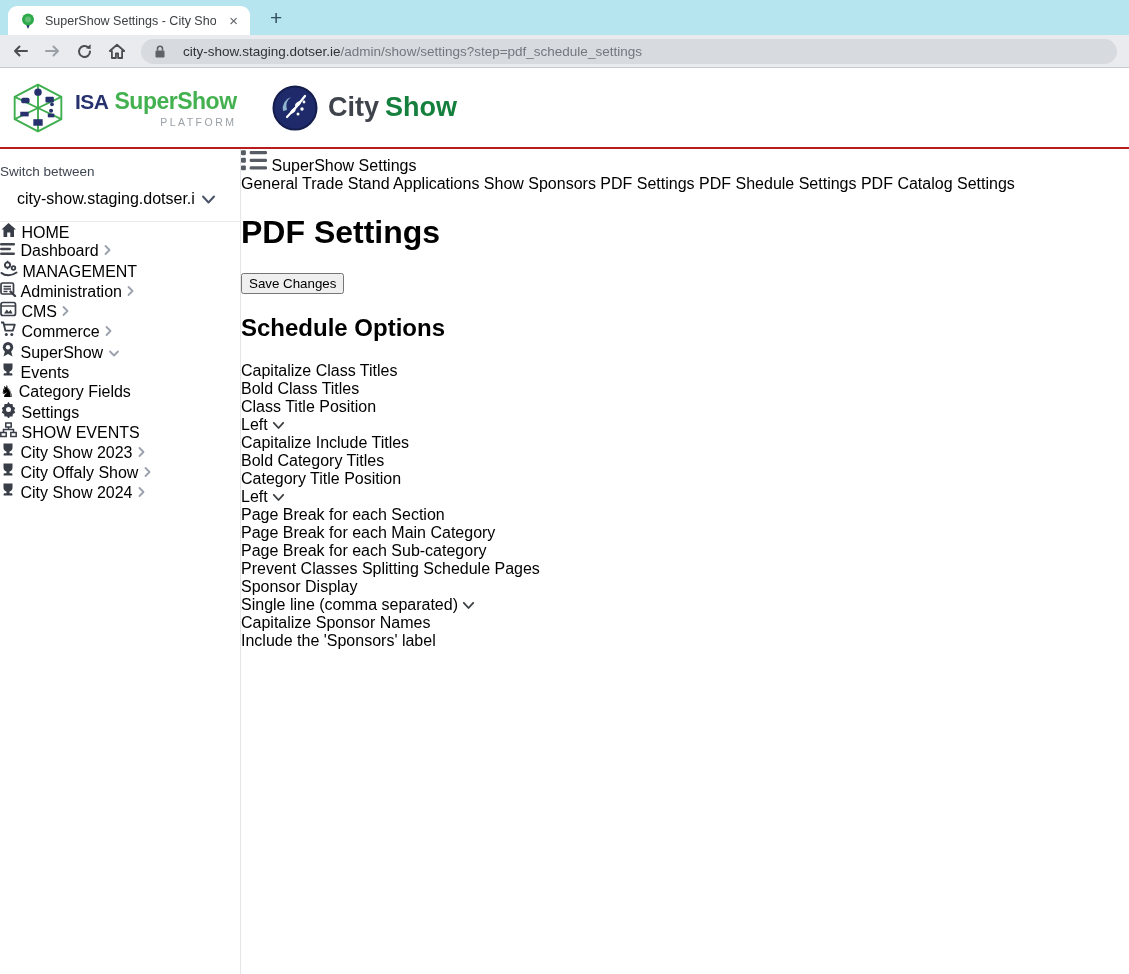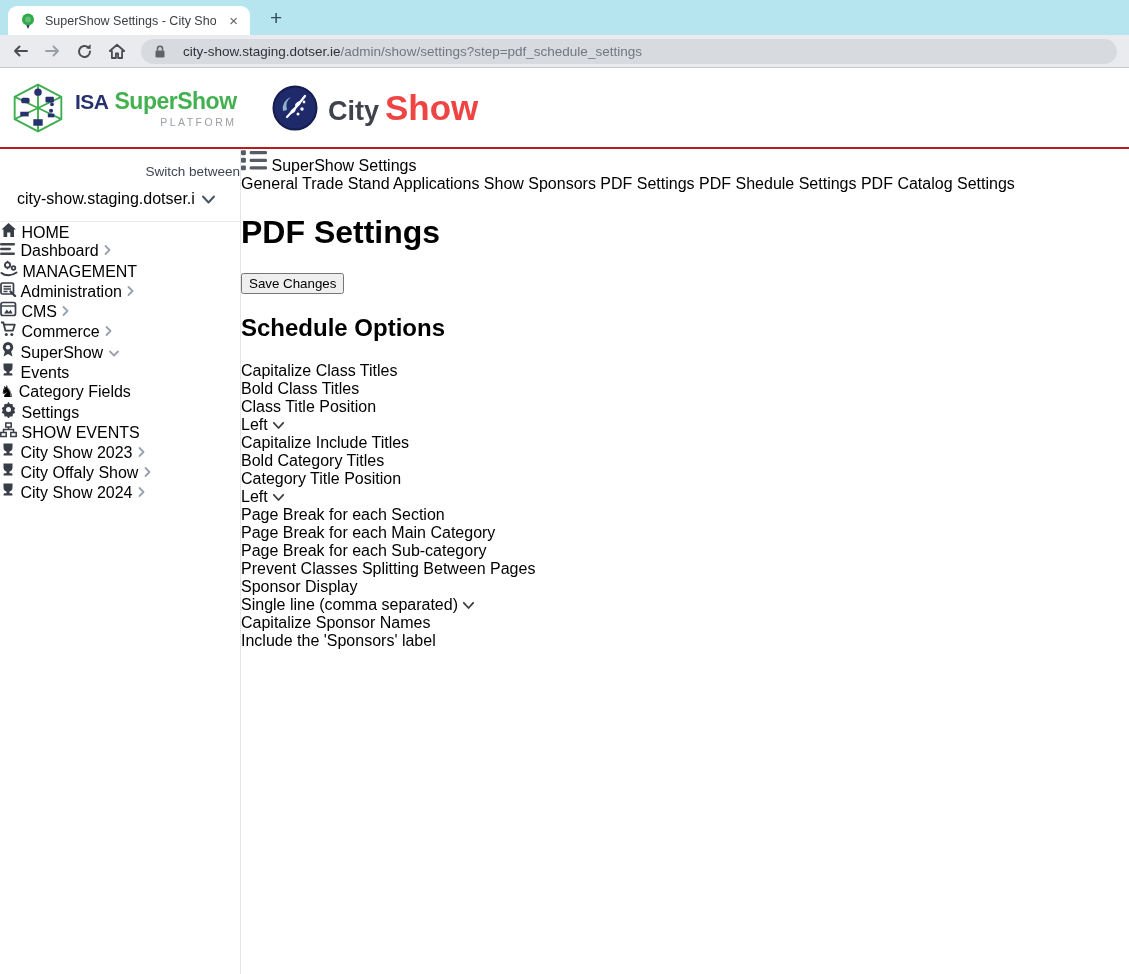--- a/index.html
+++ b/index.html
@@ -33,25 +33,25 @@
   
   .site-header { height:81px; background:#fff; border-bottom:2px solid #b91c1c; display:flex; align-items:center; }
   .isa-logo { display:flex; align-items:center; gap:9px; padding-left:10px; width:248px; }
   .isa-text { display:flex; flex-direction:column; }
   .isa-row { display:flex; align-items:baseline; gap:6px; }
   .isa-name { color:var(--brand-navy,#27316e); font-weight:bold; font-size:21px; letter-spacing:-0.5px; }
   .isa-product { color:var(--brand-green,#43b14f); font-weight:bold; font-size:23px; letter-spacing:-0.5px; }
   .isa-platform { color:#9aa0a6; font-size:10.5px; letter-spacing:2.5px; text-align:right; margin-top:1px; }
   .city-logo { display:flex; align-items:center; gap:10px; margin-left:24px; }
   .city-word1 { color:#3f434b; font-weight:bold; font-size:27px; }
-  .city-word2 { color:#ef4444; font-weight:bold; font-size:35px; margin-left:6px; }
+  .city-word2 { color:#15803d; font-weight:bold; font-size:27px; margin-left:6px; }
   
   .app { display:flex; height:825px; }
   .sidebar { width:241px; border-right:1px solid #e4e6ea; background:#fff; flex:none; padding-top:8px; }
-  .switch-label { text-align:right; color:#3e4651; font-size:13.5px; margin:7px 0 11px; }
+  .switch-label { text-align:left; color:#3e4651; font-size:13.5px; margin:7px 0 11px; }
   .site-select { display:flex; align-items:center; gap:6px; padding:0 12px 13px 17px; border-bottom:1px solid #e9ebee; }</style>
 </head>
 <body>
 
 <div class="tabbar">
   <div class="btab">
     <svg width="16" height="16" viewBox="0 0 16 16">
       <polygon points="5,9 8,16 11,9" fill="#27316e"></polygon>
       <circle cx="8" cy="6.5" r="6" fill="#2faa4a"></circle>
       <circle cx="8" cy="6.5" r="3" fill="#fff" opacity="0.25"></circle>
@@ -391,21 +391,21 @@
       <div class="opt-row">
         <span class="cb"></span>
         <span class="opt-label">Page Break for each Main Category</span>
       </div>
       <div class="opt-row">
         <span class="cb"></span>
         <span class="opt-label">Page Break for each Sub-category</span>
       </div>
       <div class="opt-row">
         <span class="cb"></span>
-        <span class="opt-label">Prevent Classes Splitting Between Pages</span>
+        <span class="opt-label">Prevent Classes Splitting Schedule Pages</span>
       </div>
 
       <div class="field-label">Sponsor Display</div>
       <div class="select">
         <span class="select-value">Single line (comma separated)</span>
         <svg width="13" height="9" viewBox="0 0 13 9">
             <polyline points="1.8,1.8 6.5,7 11.2,1.8" fill="none" stroke="#3c4043" stroke-width="1.8" stroke-linecap="round" stroke-linejoin="round"></polyline>
           </svg>
       </div>
 

